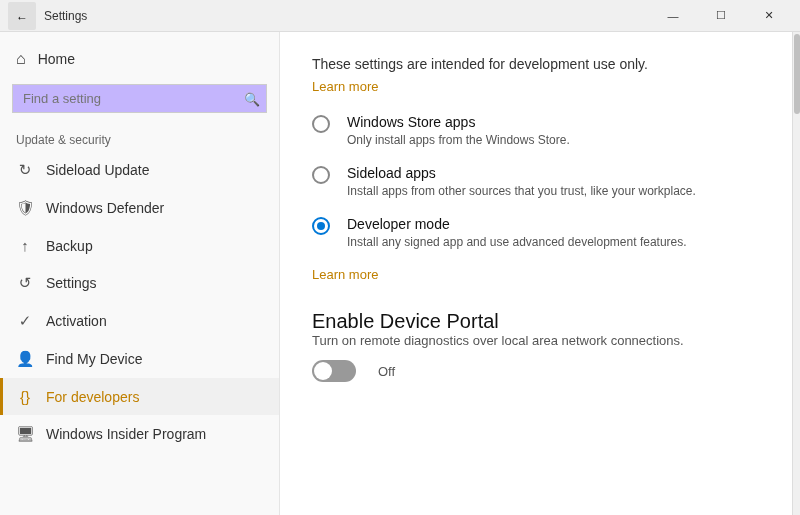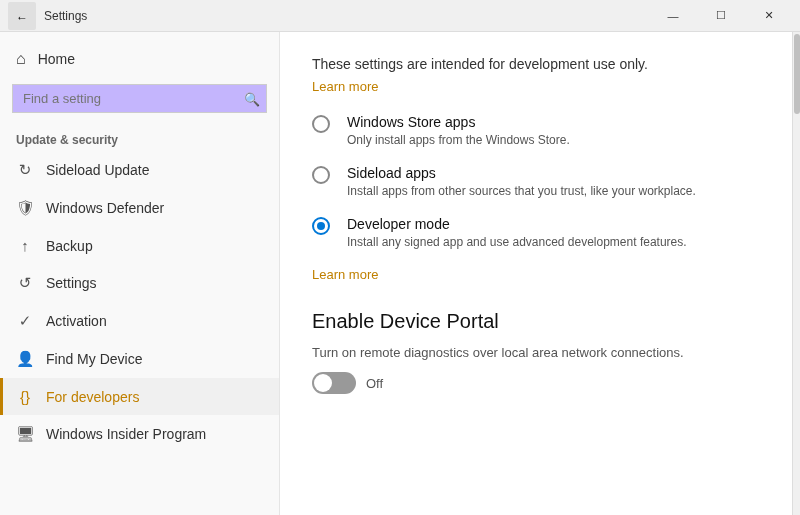--- a/index.html
+++ b/index.html
@@ -105,21 +105,21 @@
       background: none;
       border: none;
       cursor: pointer;
       font-size: 13px;
       color: #555;
     }
     .sidebar-section-title {
       padding: 8px 16px 4px 16px;
       font-size: 12px;
       color: #666;
-      font-weight: 700;
+      font-weight: 400;
     }
     .sidebar-item {
       display: flex;
       align-items: center;
       padding: 10px 16px;
       cursor: pointer;
       gap: 12px;
       color: #333;
       font-size: 14px;
     }
@@ -215,33 +215,32 @@
       color: #d93025;
       font-size: 13px;
       margin-bottom: 4px;
     }
 
     .section-heading {
       font-size: 20px;
       font-weight: 300;
       color: #111;
       margin-top: 8px;
+    }
+    .section-desc {
+      font-size: 13px;
+      color: #555;
       margin-bottom: 12px;
     }
-    .section-desc {
-      font-size: 13px;
-      color: #555;
-      margin-bottom: 12px;
-    }
 
     
     .toggle-row {
       display: flex;
       align-items: center;
-      gap: 10px;
+      gap: 22px;
     }
     .toggle-track {
       width: 44px;
       height: 22px;
       background: #999;
       border-radius: 11px;
       position: relative;
       cursor: pointer;
     }
     .toggle-thumb {

